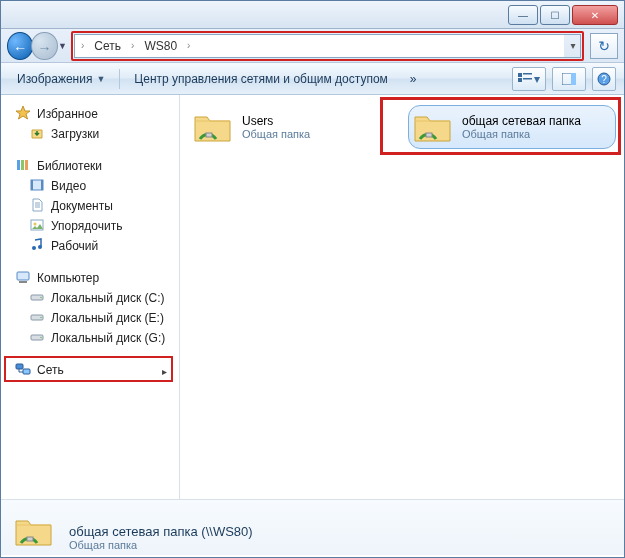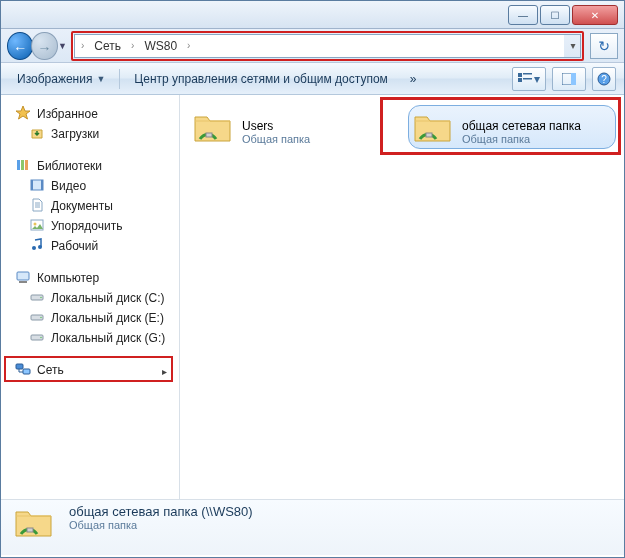--- a/index.html
+++ b/index.html
@@ -34,29 +34,29 @@
   .tree-group{margin-bottom:12px}
   .tree-item{display:flex;align-items:flex-end;height:20px;padding:0 6px 0 28px;gap:6px;color:#222;position:relative}
   .tree-item.header{padding-left:14px;font-weight:400}
   .tree-item.child{}
   .tree-item .ticon{width:16px;height:16px;flex:none;display:flex;align-items:center;justify-content:center}
   .hl-red{position:absolute;left:3px;right:6px;border:2px solid #d02020;height:22px;pointer-events:none}
   
   .i-star svg,.i-folder svg,.i-dl svg,.i-recent svg,.i-desk svg,.i-lib svg,.i-vid svg,.i-doc svg,.i-img svg,.i-mus svg,.i-pc svg,.i-drive svg,.i-net svg{width:16px;height:16px}
   
   .content{flex:1;padding:10px 8px;display:flex;align-items:flex-start;gap:12px;position:relative}
-  .folder-item{display:flex;align-items:flex-end;gap:8px;padding:4px;width:200px}
+  .folder-item{display:flex;align-items:center;gap:8px;padding:4px;width:200px}
   .folder-item.selected{background:linear-gradient(#eaf3fd,#d6e8fb);border:1px solid #7daee0;border-radius:12px;padding:3px}
   .big-folder{width:42px;height:36px;position:relative;flex:none}
   .big-folder svg{width:42px;height:36px}
   .item-text .title{font-size:12px;color:#000}
   .item-text .sub{font-size:11px;color:#5a7a9a}
   .red-box{position:absolute;border:3px solid #d02020;pointer-events:none}
   
-  .details{height:56px;border-top:1px solid #d8e0e8;display:flex;align-items:flex-start;padding:4px 12px;gap:12px;background:linear-gradient(#f7fbff,#eef4fa);box-sizing:border-box}
+  .details{height:56px;border-top:1px solid #d8e0e8;display:flex;align-items:flex-end;padding:4px 12px;gap:12px;background:linear-gradient(#f7fbff,#eef4fa);box-sizing:border-box}
   .details .big-folder{width:44px;height:38px}
   .details .dtitle{font-size:13px;color:#1a3a5a}
   .details .dsub{font-size:11px;color:#5a7a9a}
   .chev{font-size:10px;color:#444;margin-left:auto;margin-right:6px}
 </style>
 </head>
 <body>
 
 <div class="window">
 

